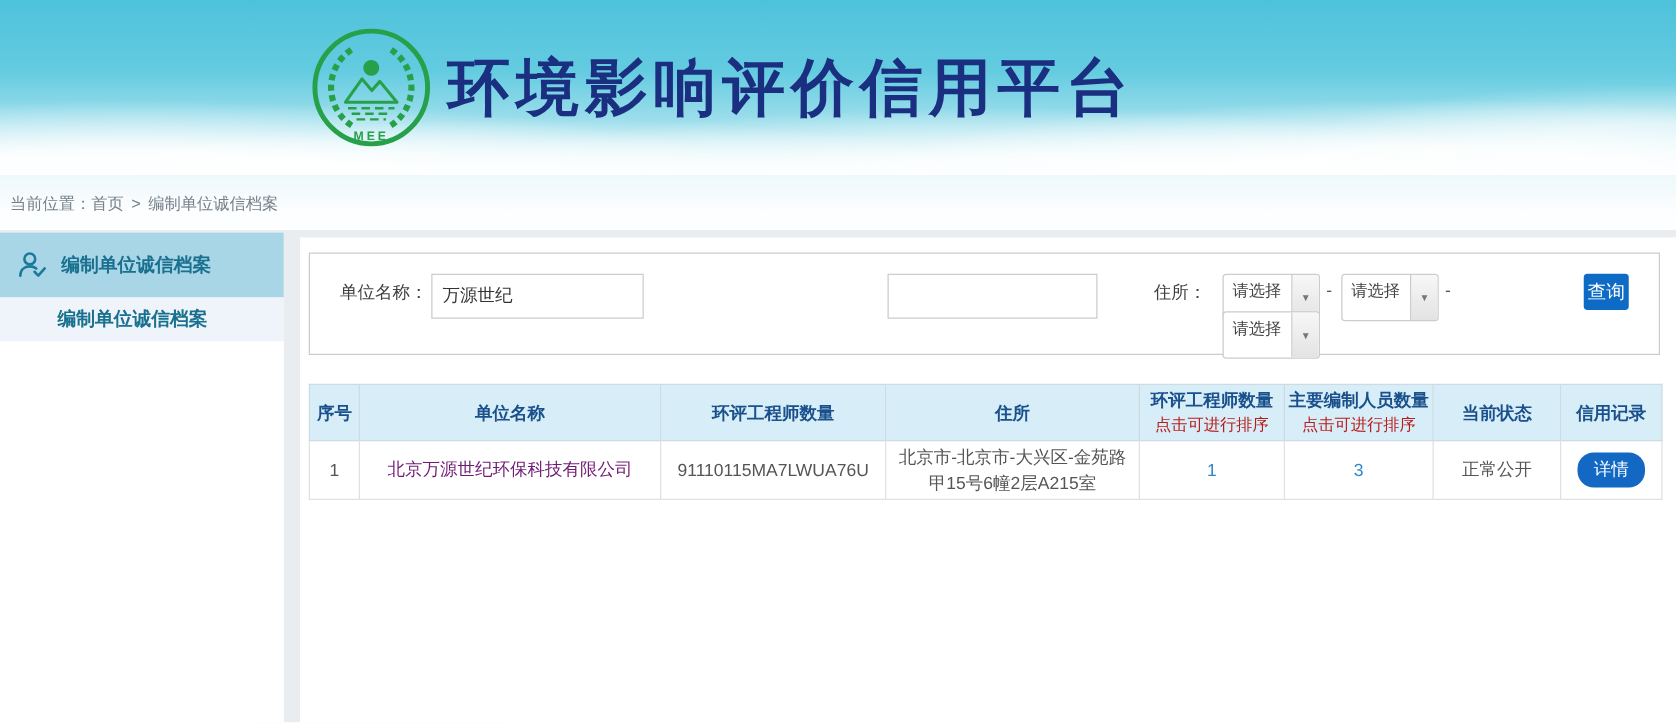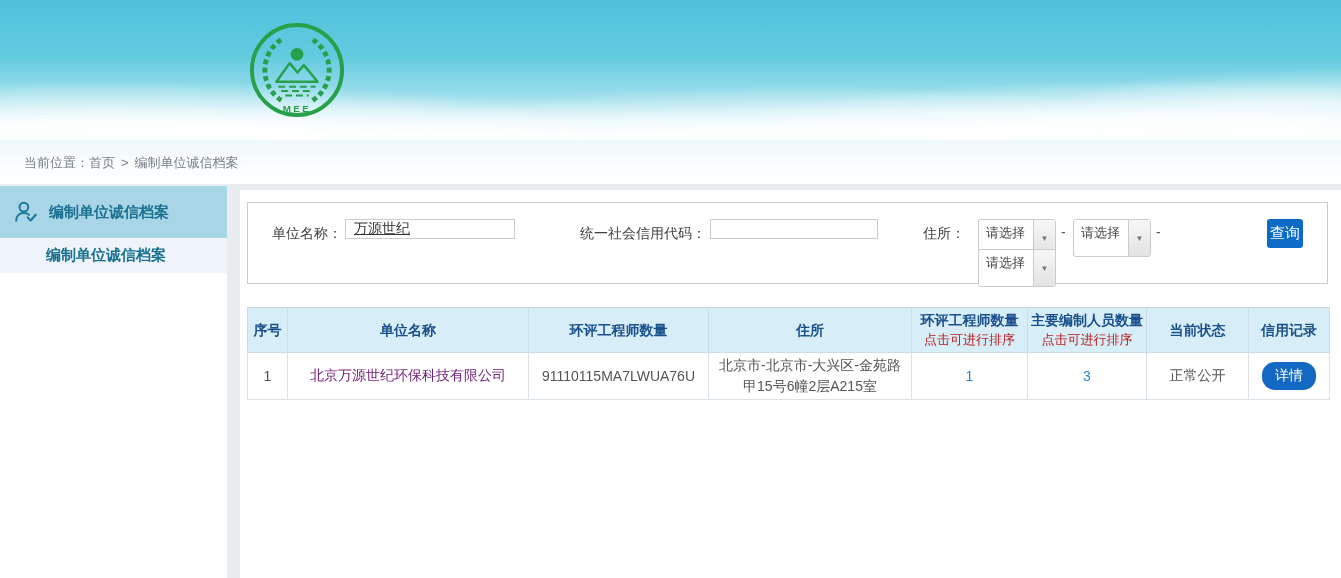--- a/index.html
+++ b/index.html
@@ -22,21 +22,21 @@
   .brand { position:absolute; left:248px; top:20px; height:100px; display:flex; align-items:center; }
   .logo  { width:98px; height:98px; display:block; }
   .site-title {
     margin-left:12px; font-size:50px; font-weight:bold; color:#1b2f80;
     letter-spacing:5px; white-space:nowrap;
   }
   
   .breadcrumb {
     position:absolute; left:0; top:140px; width:1341px; height:44px;
     background:linear-gradient(180deg,#eef8fb 0%, #fdfeff 70%);
-    line-height:46px; padding-left:24px; font-size:13px; color:#75808a; white-space:nowrap;
+    line-height:46px; padding-left:8px; font-size:13px; color:#75808a; white-space:nowrap;
   }
   .breadcrumb a { color:#75808a; text-decoration:none; cursor:pointer; }
   .crumb-sep { margin:0 6px; }
   
   .content { position:absolute; left:0; top:184px; width:1341px; height:394px; background:#eaedef; }
   .sidebar { position:absolute; left:0; top:2px; width:227px; height:392px; background:#fff; }
   .side-item {
     height:52px; display:flex; align-items:center; background:#a9d6e7;
     color:#19708f; font-size:15px; font-weight:bold; cursor:pointer;
   }
@@ -46,22 +46,22 @@
   
   .search-panel {
     position:absolute; left:7px; top:12px; width:1081px; height:82px;
     border:1px solid #ccc; background:#fff;
   }
   .lbl { position:absolute; top:17px; height:27px; line-height:27px; font-size:14px; color:#404040; text-align:right; white-space:nowrap; }
   .lbl1 { left:10px;  width:84px; }
   .lbl2 { left:293px; width:165px; }
   .lbl3 { left:653px; width:64px; }
   .inp {
-    position:absolute; top:16px; height:20px; border:1px solid #ccc;
-    font-size:14px; color:#333; padding:0 8px; font-family:inherit; outline:none;text-decoration:underline;
+    position:absolute; top:16px; height:36px; border:1px solid #ccc;
+    font-size:14px; color:#333; padding:0 8px; font-family:inherit; outline:none;
   }
   .inp1 { left:97px;  width:170px; }
   .inp2 { left:462px; width:168px; }
   .combo {
     position:absolute; width:78px; height:38px; border:1px solid #ccc; border-radius:3px;
     background:#fff; display:flex; overflow:hidden; cursor:pointer;
   }
   .combo1 { left:730px; top:16px; }
   .combo2 { left:825px; top:16px; }
   .combo3 { left:730px; top:46px; }
@@ -108,20 +108,21 @@
   <div class="brand">
     <svg class="logo" viewBox="0 0 100 100">
       <circle cx="50" cy="50" r="46" fill="none" stroke="#27a04a" stroke-width="4"></circle>
       <path d="M34 81 A37 37 0 0 1 34 19" fill="none" stroke="#27a04a" stroke-width="5" stroke-dasharray="5 3.5"></path>
       <path d="M66 81 A37 37 0 0 0 66 19" fill="none" stroke="#27a04a" stroke-width="5" stroke-dasharray="5 3.5"></path>
       <circle cx="50" cy="34" r="6.5" fill="#27a04a"></circle>
       <path d="M29 62 L42.5 43 L50.5 52.5 L57 45 L71 62 Z" fill="none" stroke="#27a04a" stroke-width="2.5" stroke-linejoin="round"></path>
       <path d="M31 67 H69 M34 71.5 H66 M38 76 H62" fill="none" stroke="#27a04a" stroke-width="2" stroke-dasharray="7 4"></path>
       <text x="50" y="93" text-anchor="middle" font-size="10" font-weight="bold" fill="#27a04a" letter-spacing="2.5">MEE</text>
     </svg>
+    <div class="site-title">环境影响评价信用平台</div>
   </div>
 </div>
 
 <div class="breadcrumb">
   <span>当前位置：</span><a>首页</a><span class="crumb-sep">&gt;</span><span>编制单位诚信档案</span>
 </div>
 
 <div class="content">
 
   <div class="sidebar">
@@ -138,21 +139,20 @@
     <div class="side-item sub">
       <span>编制单位诚信档案</span>
     </div>
   </div>
 
   <div class="main">
 
     <div class="search-panel">
       <label class="lbl lbl1">单位名称：</label>
       <input class="inp inp1" type="text" value="万源世纪" style="">
-      <label class="lbl lbl2">统一社会信用代码：</label>
       <input class="inp inp2" type="text" value="" style="">
       <label class="lbl lbl3">住所：</label>
 
       <div class="combo combo1">
         <span class="combo-text">请选择</span>
         <span class="combo-arrow">▼</span>
       </div>
       <span class="dash dash1">-</span>
       <div class="combo combo2">
         <span class="combo-text">请选择</span>

